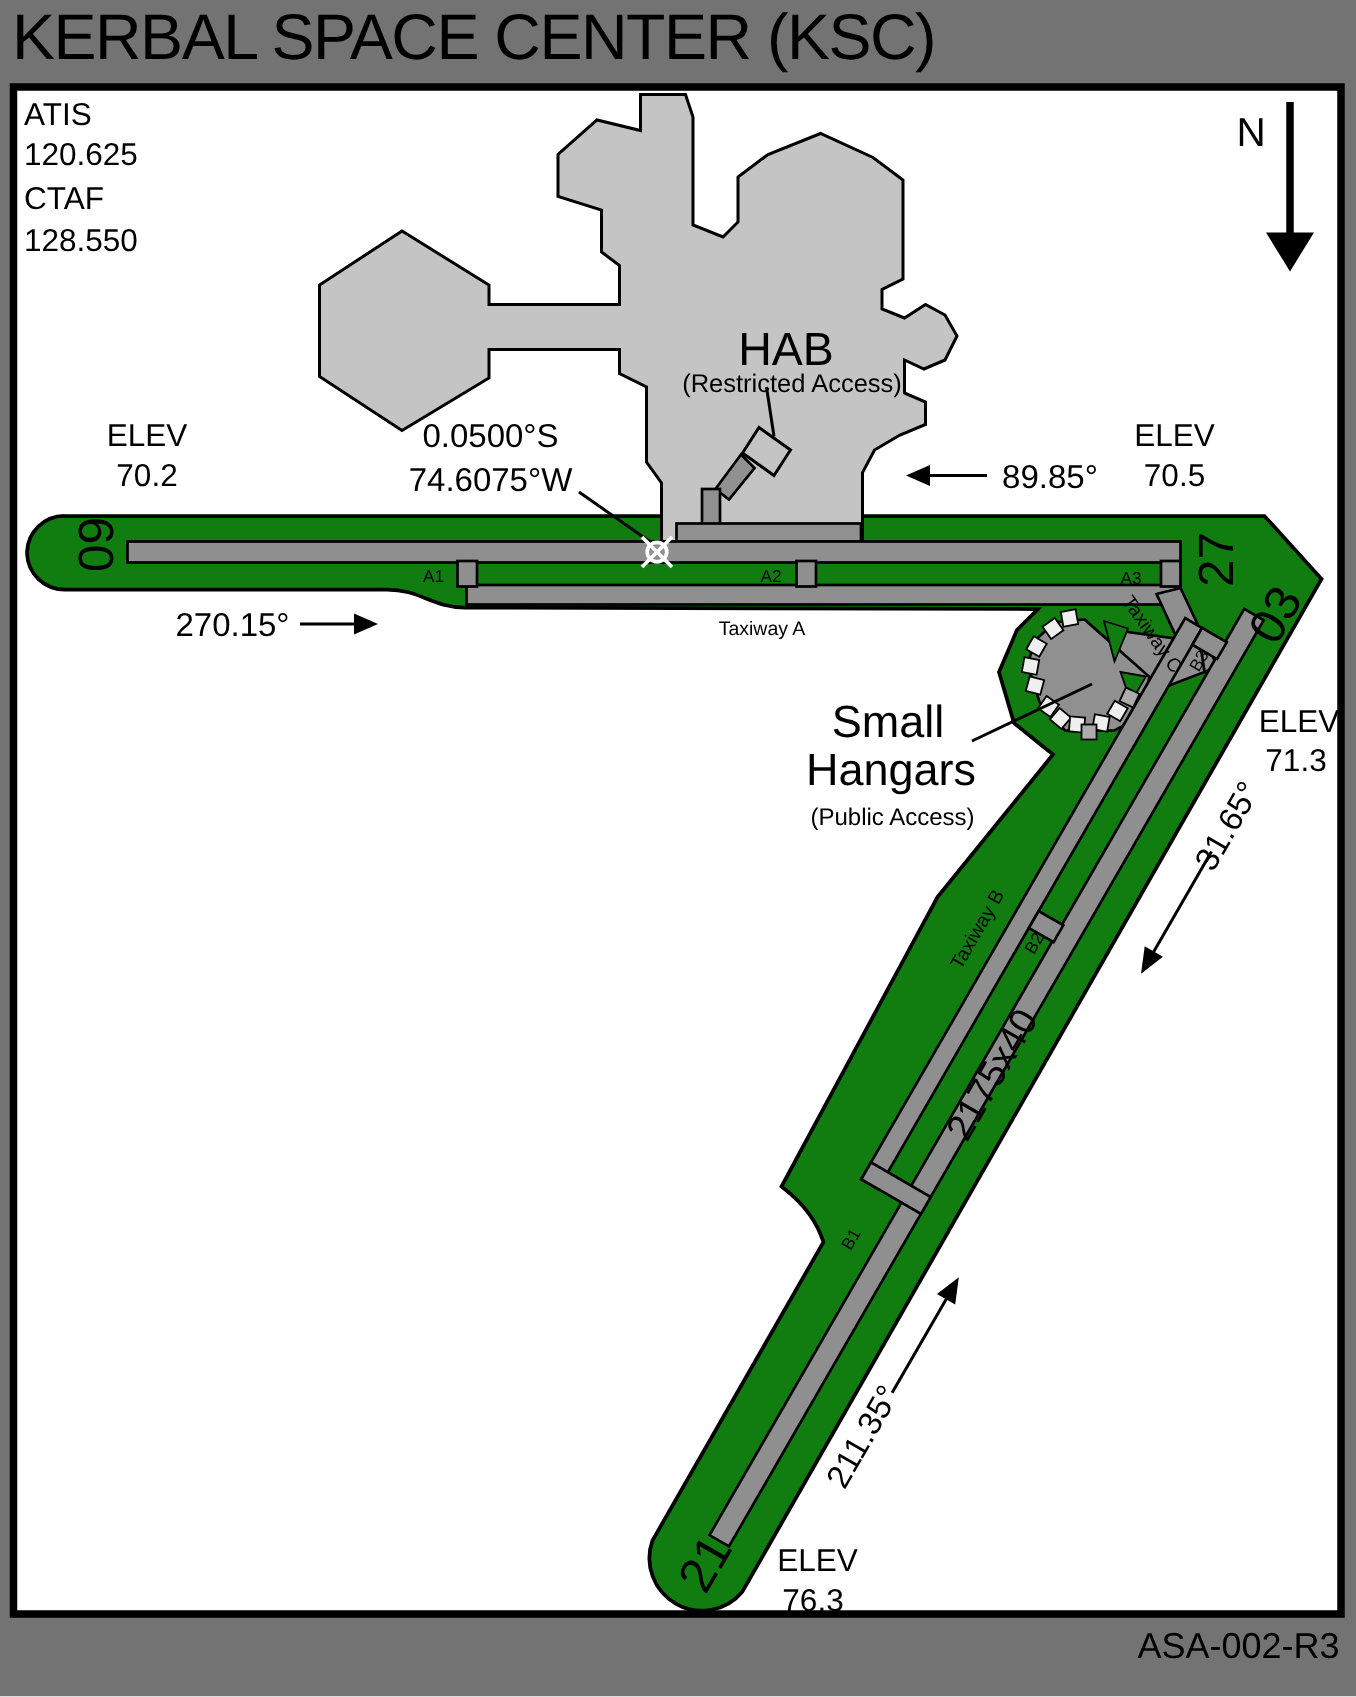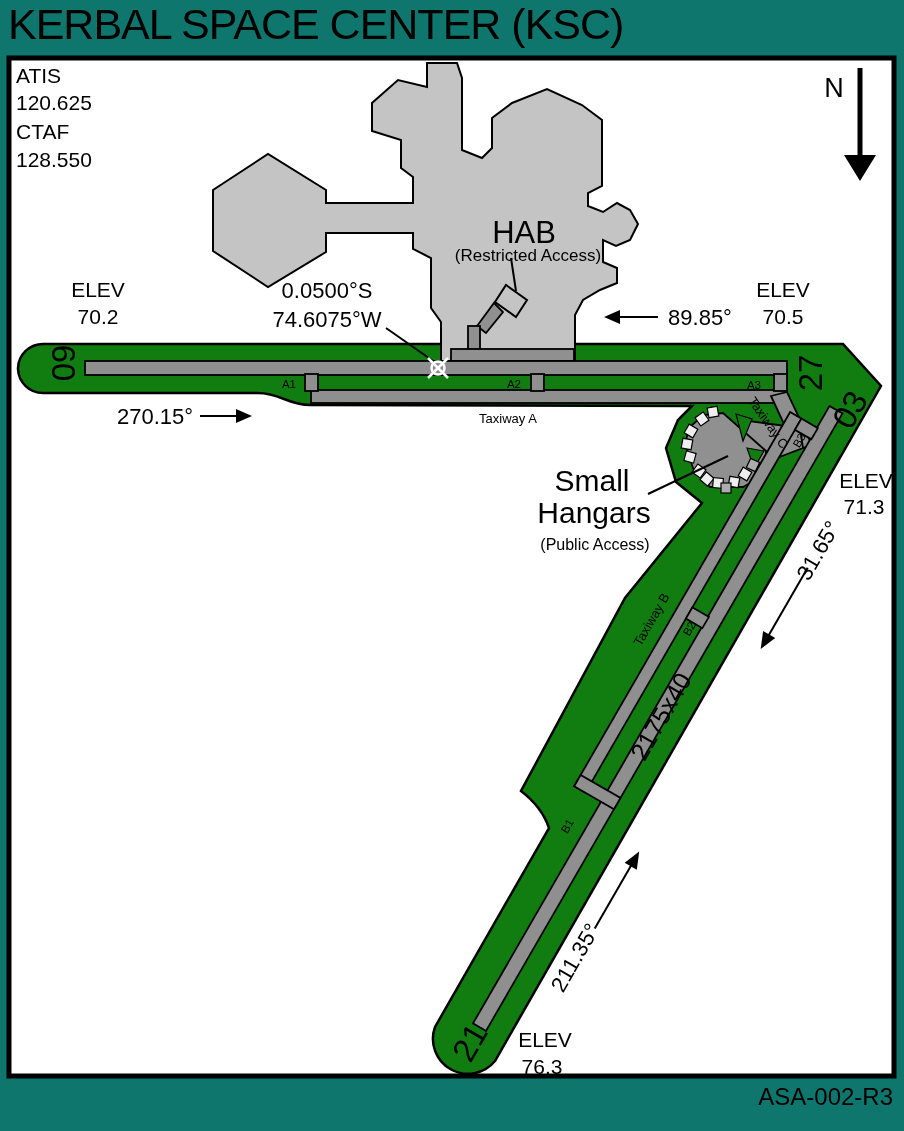--- a/index.html
+++ b/index.html
@@ -1,16 +1,16 @@
 <!DOCTYPE html>
 <html><head>
 <meta charset="utf-8">
 <style>
   html,body{margin:0;padding:0;background:#fff;}
-  .page{position:relative;width:904px;height:1131px;background:#0f766e;overflow:hidden;
+  .page{position:relative;width:904px;height:1131px;background:#737373;overflow:hidden;
         font-family:"Liberation Sans",sans-serif;}
   svg{display:block;}
   text{font-family:"Liberation Sans",sans-serif;fill:#000;}
   .title-t{font-size:43px;letter-spacing:-1px;}
   .freq-t{font-size:21px;}
   .elev-t{font-size:21px;}
   .brg-t{font-size:22px;}
   .coord-t{font-size:22px;}
   .hab-t{font-size:31px;}
   .sub-t{font-size:17px;}

